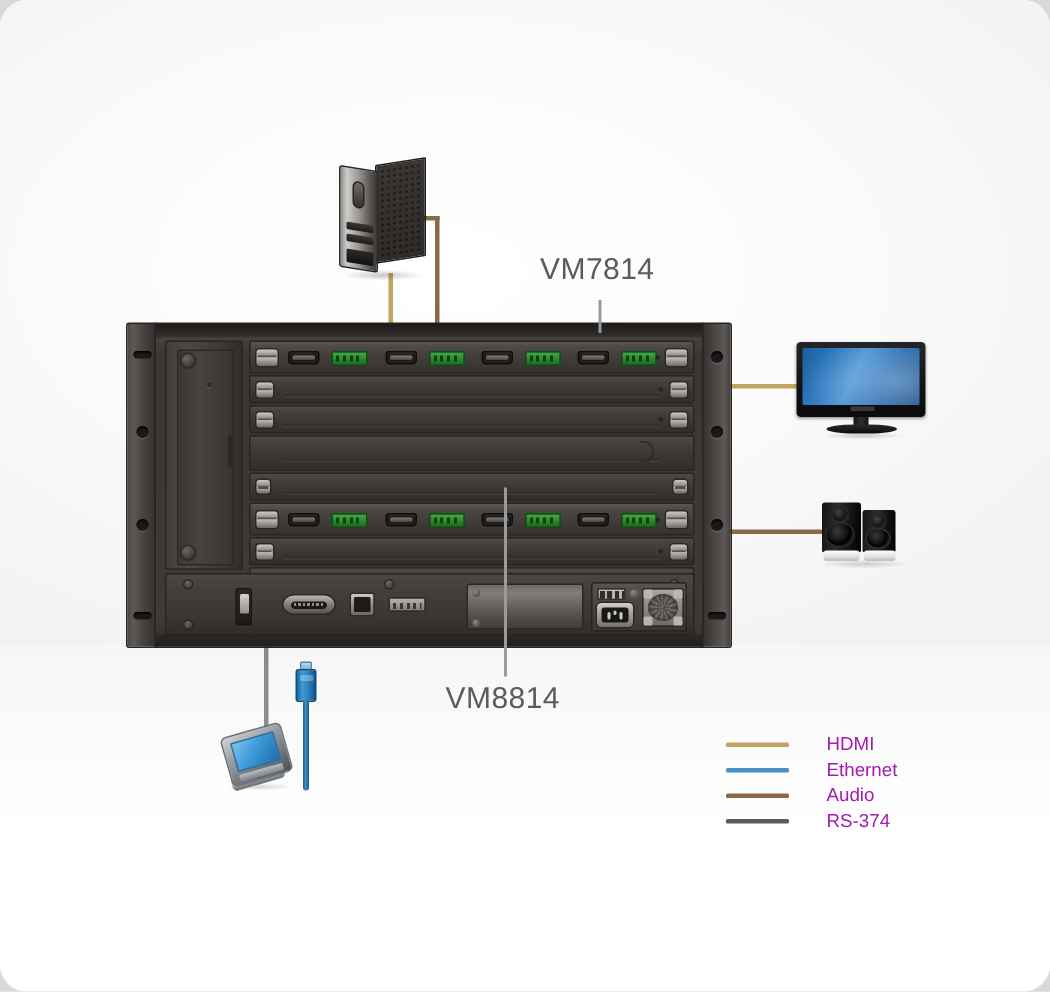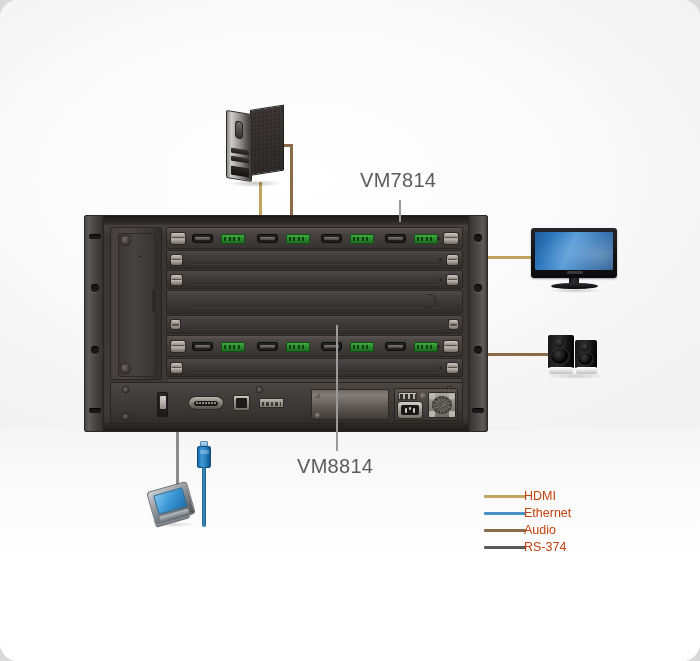--- a/index.html
+++ b/index.html
@@ -41,22 +41,22 @@
   }
   .leaderline{position:absolute;width:2px;background:#9a9a9a;}
 
   
   #legend{position:absolute;left:484px;top:488px;}
   .legend-row{position:relative;height:17px;}
   .legend-swatch{
     position:absolute;left:0;top:7px;width:42px;height:3px;border-radius:1px;
   }
   .legend-label{
-    position:absolute;left:40px;top:0px;
-    font-size:12.5px;color:#c2410c;white-space:nowrap;line-height:17px;
+    position:absolute;left:67px;top:0px;
+    font-size:12.5px;color:#a21caf;white-space:nowrap;line-height:17px;
   }
 
   
   #chassis{
     position:absolute;left:84px;top:215px;width:404px;height:217px;
   }
   .rackear{
     position:absolute;top:0;width:21px;height:217px;
     background:linear-gradient(90deg,#4a4745 0%,#5d5956 20%,#474341 55%,#332f2e 100%);
     border:1px solid #2a2726;

